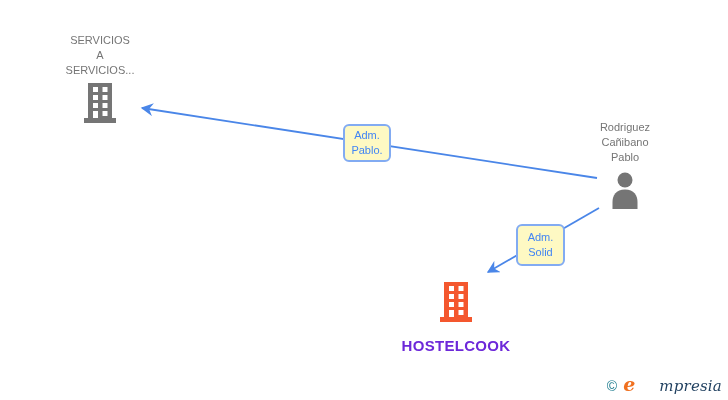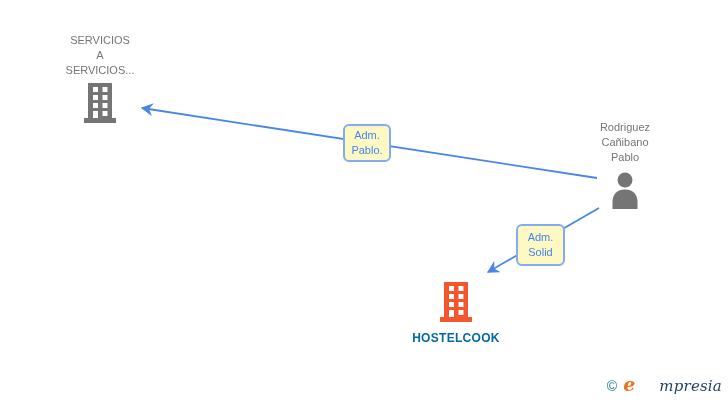--- a/index.html
+++ b/index.html
@@ -34,25 +34,25 @@
   .node-label div { min-height: 15px; }
   .node-icon { display: block; }
   .gray-icon { color: #757575; }
   .orange-icon { color: #f4572e; }
   #node-servicios   { left: 30px;  top: 33px;  width: 140px; }
   #node-servicios .node-icon { margin-top: 5px; }
   #node-rodriguez   { left: 555px; top: 120px; width: 140px; }
   #node-rodriguez .node-icon { margin-top: 7px; }
   #node-hostelcook  { left: 376px; top: 282px; width: 160px; }
   #node-hostelcook .node-label {
-    margin-top: 9px;
-    font-size: 12px;
+    margin-top: 17px;
+    font-size: 15px;
     font-weight: bold;
     line-height: 14px;
-    color: #0369a1;
+    color: #6d28d9;
     letter-spacing: 0.3px;
   }
   .edge-label {
     position: absolute;
     background: #fef9c3;
     border: 2px solid #82abf2;
     border-radius: 6px;
     color: #4285f4;
     font-size: 11px;
     line-height: 15px;

